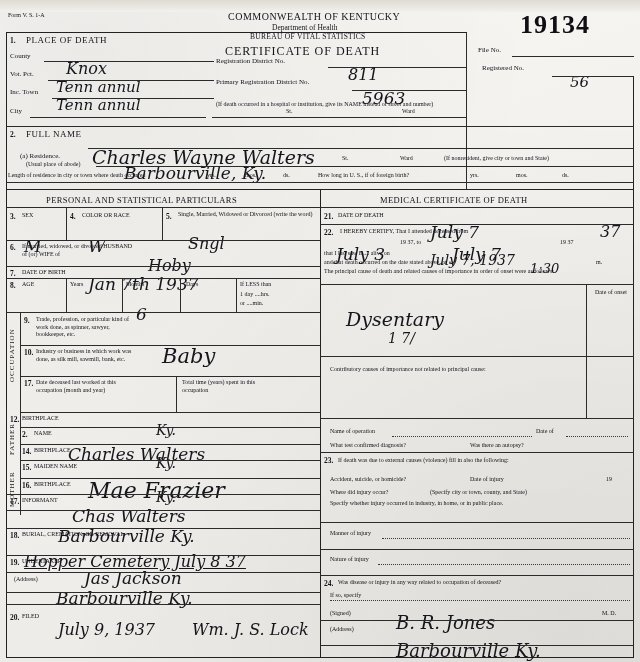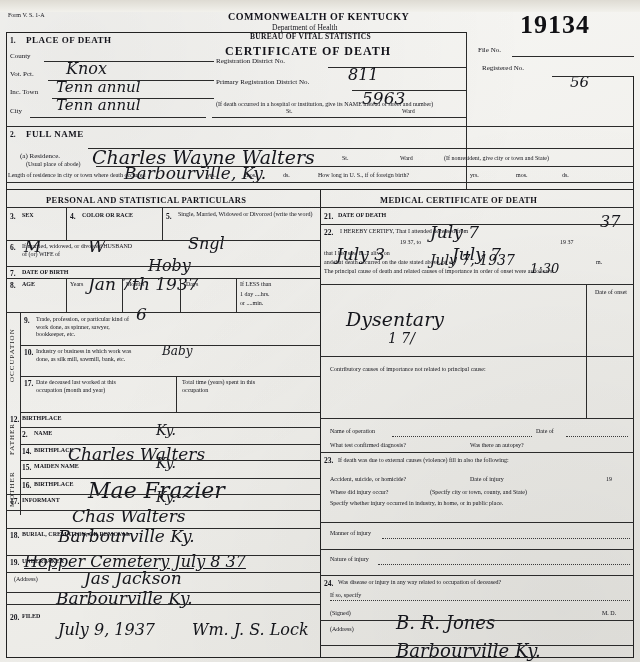--- a/index.html
+++ b/index.html
@@ -27,21 +27,21 @@
   .abs{position:absolute;}
   .hand{
     font-family:"DejaVu Serif", serif;
     font-style:italic;
     color:#15161c;
     white-space:nowrap;
     transform-origin:left bottom;
   }
   .prt{ font-family:"Liberation Serif", serif; color:#13131a; white-space:nowrap;}
   .caps{text-transform:uppercase;}
-  .b{font-weight:bold;}
+  .b{font-weight:normal;}
   .line{position:absolute;background:#2b2b2b;}
   .hl{height:1px;}
   .vl{width:1px;}
   .thick{background:#222;}
   .dots{
     position:absolute;
     border-bottom:1px dotted #3a3a3a;
   }
   .vertlabel{
     position:absolute;
@@ -195,21 +195,21 @@
   <div class="abs prt xs" style="left:240px;top:300px;">or ....min.</div>
   <div class="abs hand" style="left:136px;top:304px;font-size:17px;">6</div>
   <div class="line vl" style="left:66px;top:278px;height:34px;"></div>
   <div class="line vl" style="left:122px;top:278px;height:34px;"></div>
   <div class="line vl" style="left:180px;top:278px;height:34px;"></div>
   <div class="line vl" style="left:236px;top:278px;height:34px;"></div>
   <div class="line hl" style="left:6px;top:312px;width:314px;"></div>
 
   <div class="abs prt num" style="left:24px;top:316px;">9.</div>
   <div class="abs prt xs" style="left:36px;top:316px;width:100px;white-space:normal;line-height:7.5px;">Trade, profession, or particular kind of work done, as spinner, sawyer, bookkeeper, etc.</div>
-  <div class="abs hand" style="left:162px;top:344px;font-size:12px;">Baby</div>
+  <div class="abs hand" style="left:162px;top:344px;font-size:21px;">Baby</div>
   <div class="line hl" style="left:20px;top:345px;width:300px;"></div>
 
   <div class="abs prt num" style="left:24px;top:348px;">10.</div>
   <div class="abs prt xs" style="left:36px;top:348px;width:104px;white-space:normal;line-height:7.5px;">Industry or business in which work was done, as silk mill, sawmill, bank, etc.</div>
   <div class="line hl" style="left:20px;top:376px;width:300px;"></div>
 
   <div class="abs prt num" style="left:24px;top:379px;">17.</div>
   <div class="abs prt xs" style="left:36px;top:379px;width:100px;white-space:normal;line-height:7.5px;">Date deceased last worked at this occupation (month and year)</div>
   <div class="abs prt xs" style="left:182px;top:379px;width:96px;white-space:normal;line-height:7.5px;">Total time (years) spent in this occupation</div>
   <div class="line vl" style="left:176px;top:376px;height:36px;"></div>
@@ -263,21 +263,21 @@
 
   <div class="abs prt num" style="left:10px;top:613px;">20.</div>
   <div class="abs prt xs b" style="left:22px;top:613px;">FILED</div>
   <div class="abs hand" style="left:58px;top:620px;font-size:16px;">July 9, 1937</div>
   <div class="abs hand" style="left:192px;top:620px;font-size:16px;">Wm. J. S. Lock</div>
   <div class="line hl" style="left:6px;top:604px;width:314px;"></div>
 
   <div class="abs prt num" style="left:324px;top:212px;">21.</div>
   <div class="abs prt xs b" style="left:338px;top:212px;">DATE OF DEATH</div>
   <div class="abs hand" style="left:430px;top:222px;font-size:17px;">July 7</div>
-  <div class="abs hand" style="left:600px;top:212px;font-size:16px;">37</div>
+  <div class="abs hand" style="left:600px;top:222px;font-size:16px;">37</div>
   <div class="line hl" style="left:320px;top:224px;width:314px;"></div>
 
   <div class="abs prt num" style="left:324px;top:228px;">22.</div>
   <div class="abs prt xs" style="left:340px;top:228px;">I HEREBY CERTIFY, That I attended deceased from</div>
   <div class="abs hand" style="left:336px;top:244px;font-size:17px;">July 3</div>
   <div class="abs prt xs" style="left:400px;top:239px;">19 37, to</div>
   <div class="abs hand" style="left:452px;top:244px;font-size:17px;">July 7</div>
   <div class="abs prt xs" style="left:560px;top:239px;">19 37</div>
 
   <div class="abs prt xs" style="left:324px;top:250px;">that I last saw h..... alive on</div>

